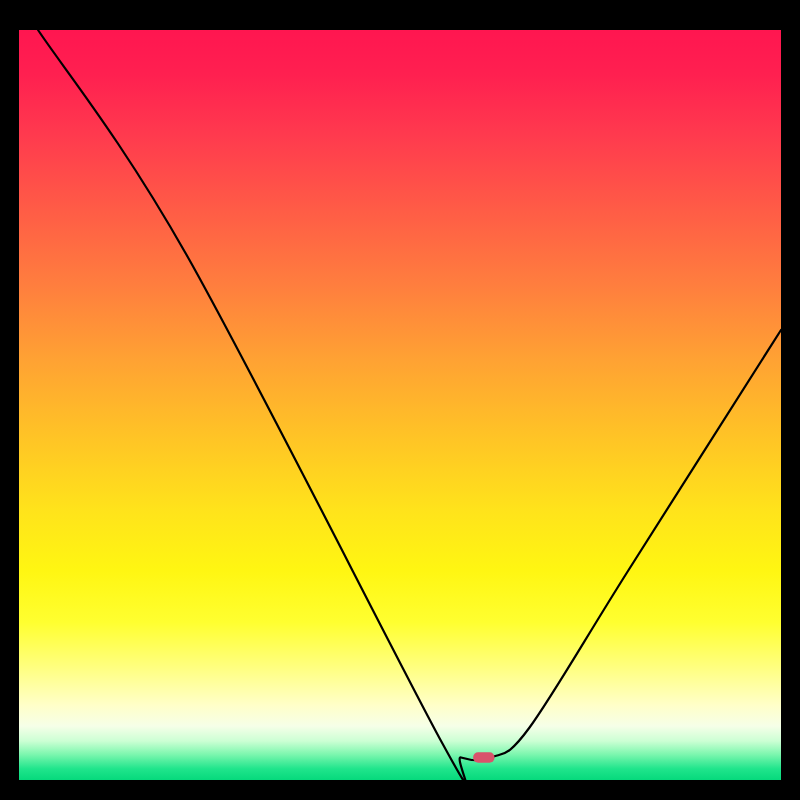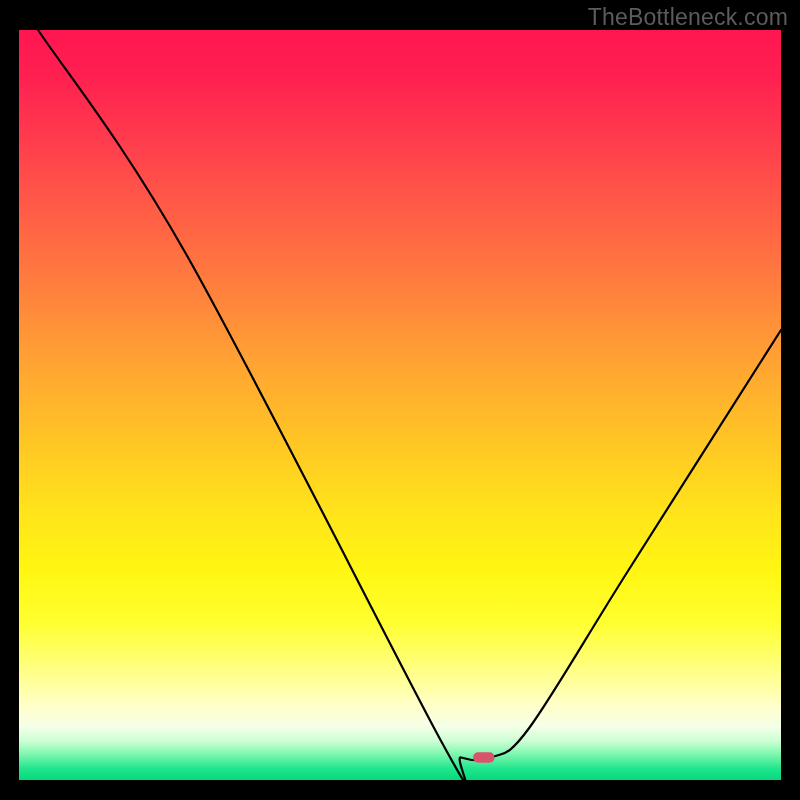--- a/index.html
+++ b/index.html
@@ -27,21 +27,20 @@
     z-index: 10;
   }
   svg {
     display: block;
   }
 </style>
 </head>
 <body>
 
 <div class="chart-container">
-  <div class="watermark">TheBottleneck.com</div>
   <svg id="chart-svg" width="800" height="800">
     <defs>
       <linearGradient id="bg-grad" x1="0" y1="0" x2="0" y2="1">
           <stop offset="0%" stop-color="#ff1650"></stop>
           <stop offset="6%" stop-color="#ff2050"></stop>
           <stop offset="14.000000000000002%" stop-color="#ff3a4e"></stop>
           <stop offset="24%" stop-color="#ff5c46"></stop>
           <stop offset="34%" stop-color="#ff7e3e"></stop>
           <stop offset="44%" stop-color="#ffa233"></stop>
           <stop offset="54%" stop-color="#ffc326"></stop>

